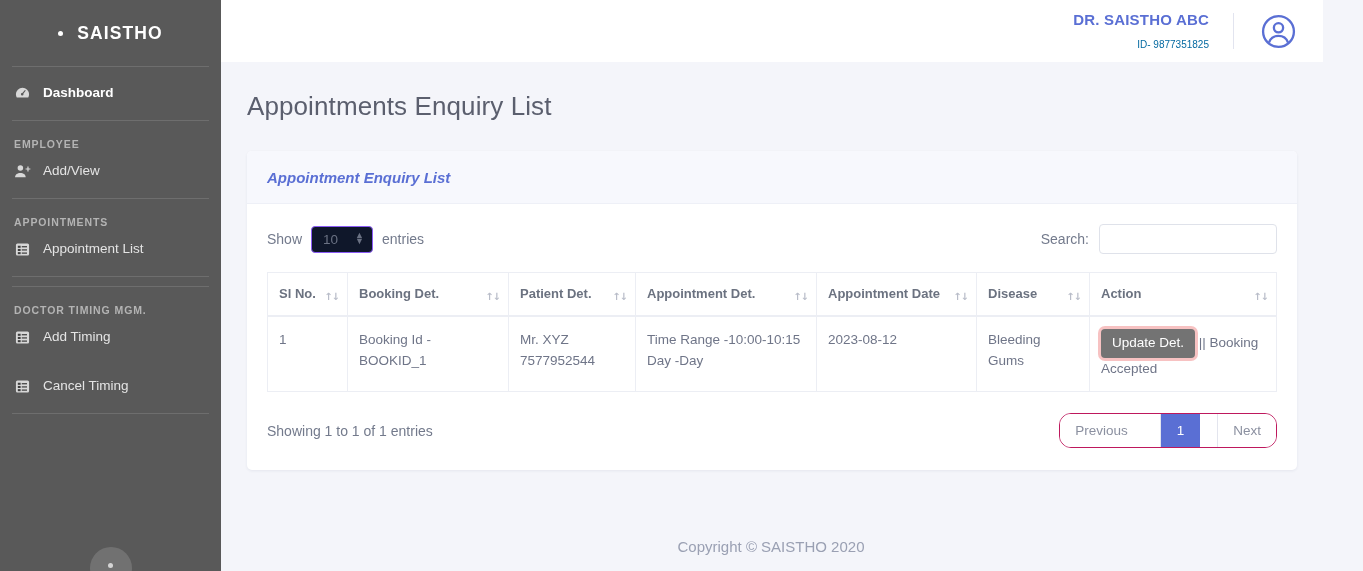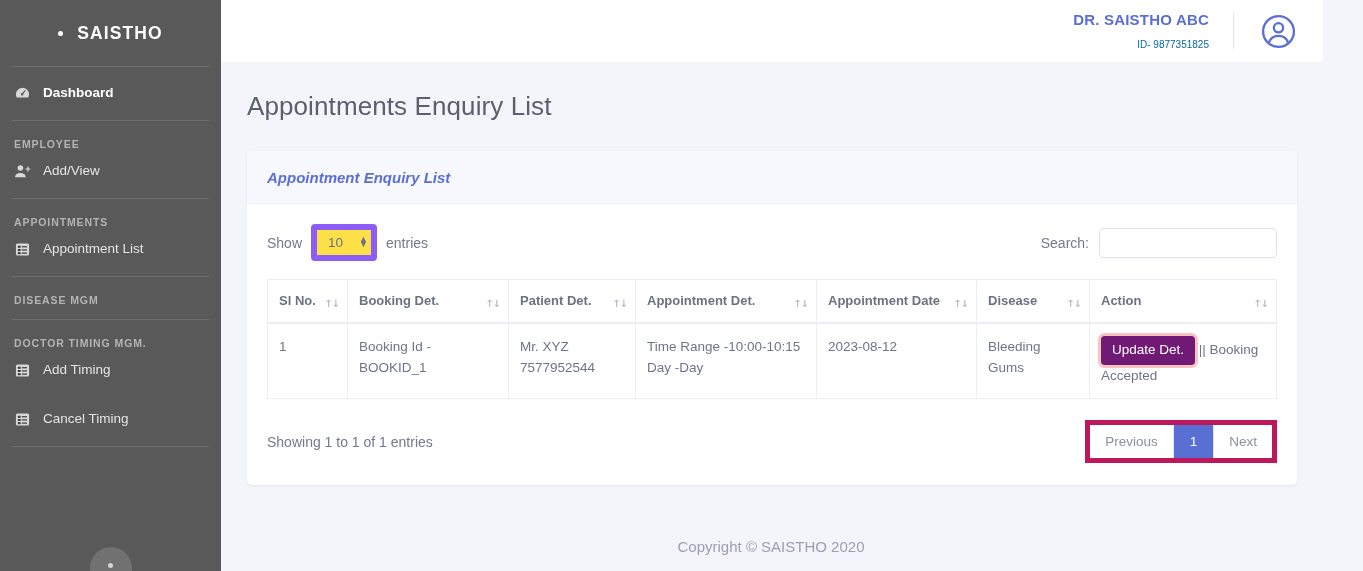--- a/index.html
+++ b/index.html
@@ -124,23 +124,23 @@
   .card-body { padding: 20px 20px 22px 20px; }
 
   .dt-controls {
     display: flex; align-items: center; justify-content: space-between;
     margin-bottom: 18px;
   }
   .dt-length { display: flex; align-items: center; gap: 9px;
     color: #737a8c; font-size: 14px; }
   .dt-select {
     appearance: none; -webkit-appearance: none;
-    border: 6px solid #8b5cf6; border-radius: 4px;
-    background: #fde047;
-    padding: 5px 20px 5px 11px;
+    border: 1px solid #8b5cf6; border-radius: 4px;
+    background: #0f172a;
+    padding: 5px 26px 5px 11px;
     font-family: inherit; font-size: 13.5px; color: #6a7183;
     cursor: pointer;
   }
   .dt-select-wrap { position: relative; display: inline-flex; }
   .dt-select-arrows {
     position: absolute; right: 9px; top: 50%; transform: translateY(-50%);
     pointer-events: none; color: #6a7183;
     display: flex; flex-direction: column; line-height: 0.62; font-size: 9px;
   }
   .dt-filter { display: flex; align-items: center; gap: 10px;
@@ -183,38 +183,38 @@
   .col-sl { width: 80px; }
   .col-booking { width: 161px; }
   .col-patient { width: 127px; }
   .col-apptdet { width: 181px; }
   .col-apptdate { width: 160px; }
   .col-disease { width: 113px; }
   .col-action { width: auto; }
 
   .btn-update {
     display: inline-block;
-    background: #701a75;
+    background: #737373;
     color: #ffffff;
     border: none; border-radius: 4px;
     padding: 6px 11px;
     font-family: inherit; font-size: 13.5px; line-height: 1.25;
     cursor: pointer;
     box-shadow: 0 0 0 3px rgba(230,53,53,0.30);
     vertical-align: middle;
   }
   .action-text { color: #6f7588; font-size: 13.5px; }
 
   
   .dt-foot {
     display: flex; align-items: center; justify-content: space-between;
     margin-top: 21px;
   }
   .dt-info { color: #737a8c; font-size: 14px; }
-  .pager { display: inline-flex; border: 5px solid #be185d; border-radius: 0; overflow: hidden; }
+  .pager { display: inline-flex; border: 1px solid #be185d; border-radius: 12px; overflow: hidden; gap: 17px; }
   .pager button {
     background: #ffffff; border: none;
     padding: 9px 15px;
     font-family: inherit; font-size: 13.5px; color: #8b90a0;
     cursor: pointer;
   }
   .pager button + button { border-left: 1px solid #e3e5ee; }
   .pager button.current { background: #5a6fd4; color: #ffffff; padding: 9px 16px; }
 
   .copyright {
@@ -276,21 +276,20 @@
           <rect x="3" y="10.8" width="3" height="2.2" fill="#3d3d3d"></rect>
           <rect x="7.2" y="11.2" width="5.6" height="1.3" fill="#3d3d3d"></rect>
         </svg>
       </span>
       <span>Appointment List</span>
     </div>
 
     <div class="sb-spacer-sm"></div>
     <div class="sb-divider"></div>
 
-    <div class="sb-section">DISEASE MGM</div>
 
     <div class="sb-spacer-sm"></div>
     <div class="sb-divider"></div>
 
     <div class="sb-section">DOCTOR TIMING MGM.</div>
     <div class="sb-item">
       <span class="ic">
         <svg width="15" height="15" viewBox="0 0 16 16" fill="currentColor">
           <rect x="1" y="1.5" width="14" height="13" rx="1.6" fill="currentColor"></rect>
           <rect x="3" y="4" width="3" height="2.2" fill="#3d3d3d"></rect>

